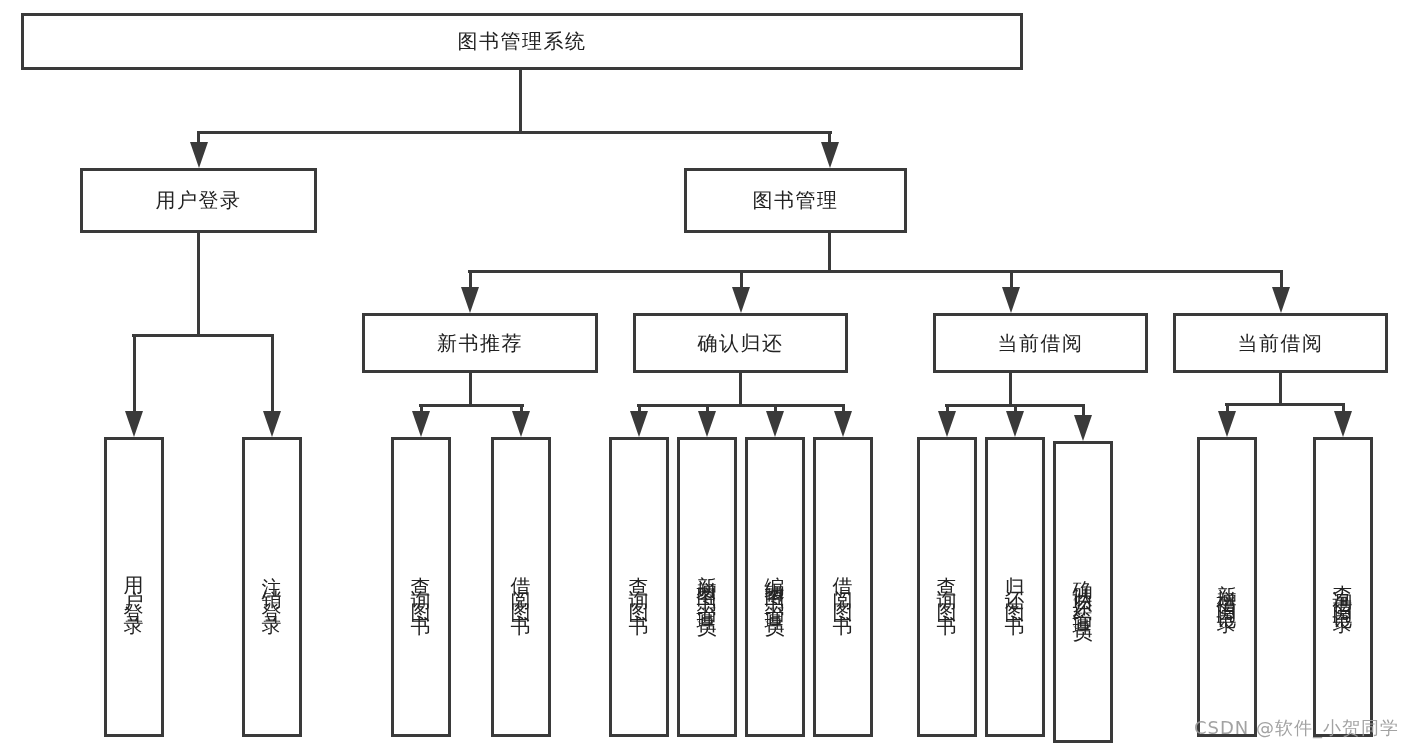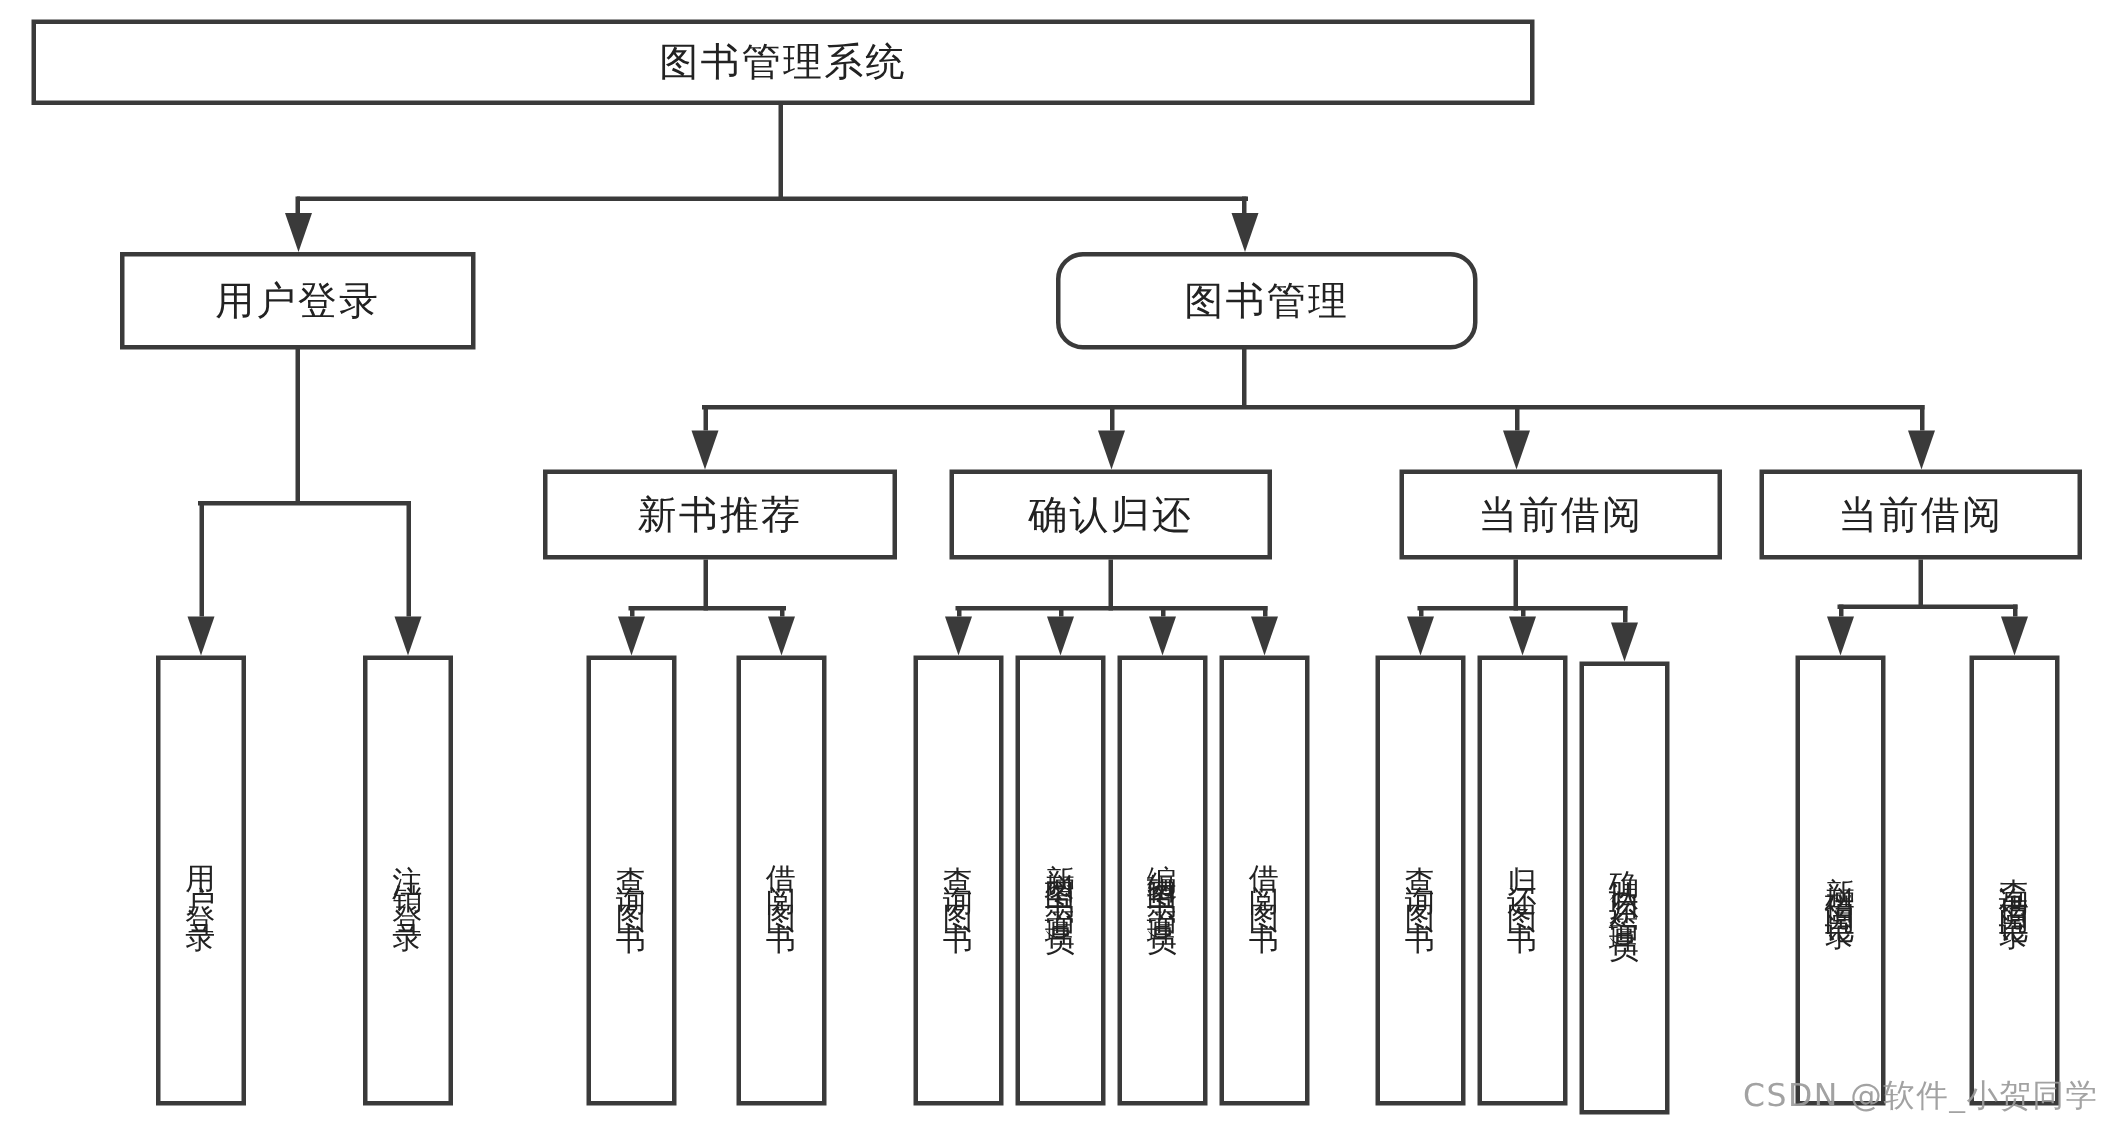--- a/index.html
+++ b/index.html
@@ -19,38 +19,38 @@
   
   .node{
     position:absolute;
     box-sizing:border-box;
     border:3px solid var(--line);
     background:#fff;
     display:flex;align-items:center;justify-content:center;
   }
   .label-h{
     color:var(--text);
-    font-size:26px;
+    font-size:20px;
     letter-spacing:1.5px;
     white-space:nowrap;
   }
   .leaf .label-v{
     color:var(--text);
     font-size:20px;
     writing-mode:vertical-rl;
     text-orientation:mixed;
     letter-spacing:13px;
     line-height:1;
     white-space:nowrap;
   }
   .leaf .label-v.tight{letter-spacing:6px;}
   
   #b-root        {left:21px;  top:13px;  width:1002px; height:57px;}
   #b-user-login  {left:80px;  top:168px; width:237px;  height:65px;}
-  #b-book-mgmt   {left:704px; top:168px; width:281px;  height:65px;border-radius:18px;}
+  #b-book-mgmt   {left:684px; top:168px; width:223px;  height:65px;}
   #b-l3-0        {left:362px; top:313px; width:236px;  height:60px;}
   #b-l3-1        {left:633px; top:313px; width:215px;  height:60px;}
   #b-l3-2        {left:903px; top:313px; width:215px;  height:60px;margin-left:30px;}
   #b-l3-3        {left:1173px;top:313px; width:215px;  height:60px;}
   .leaf{top:437px;width:60px;height:300px;}
   #lf-0 {left:104px;}  #lf-1 {left:242px;}
   #lf-2 {left:391px;}  #lf-3 {left:491px;}
   #lf-4 {left:609px;}  #lf-5 {left:677px;}
   #lf-6 {left:745px;}  #lf-7 {left:813px;}
   #lf-8 {left:917px;}  #lf-9 {left:985px;}
@@ -63,21 +63,21 @@
   .arrow{
     position:absolute;width:0;height:0;
     border-left:9px solid transparent;
     border-right:9px solid transparent;
     border-top:26px solid var(--line);
   }
   
   #watermark{
     position:absolute;
     right:6px;top:716px;
-    font-size:21px;
+    font-size:18px;
     color:var(--wm);
     opacity:.92;
     letter-spacing:1px;
     white-space:nowrap;
     z-index:5;
   }
 </style>
 </head>
 <body>
 

